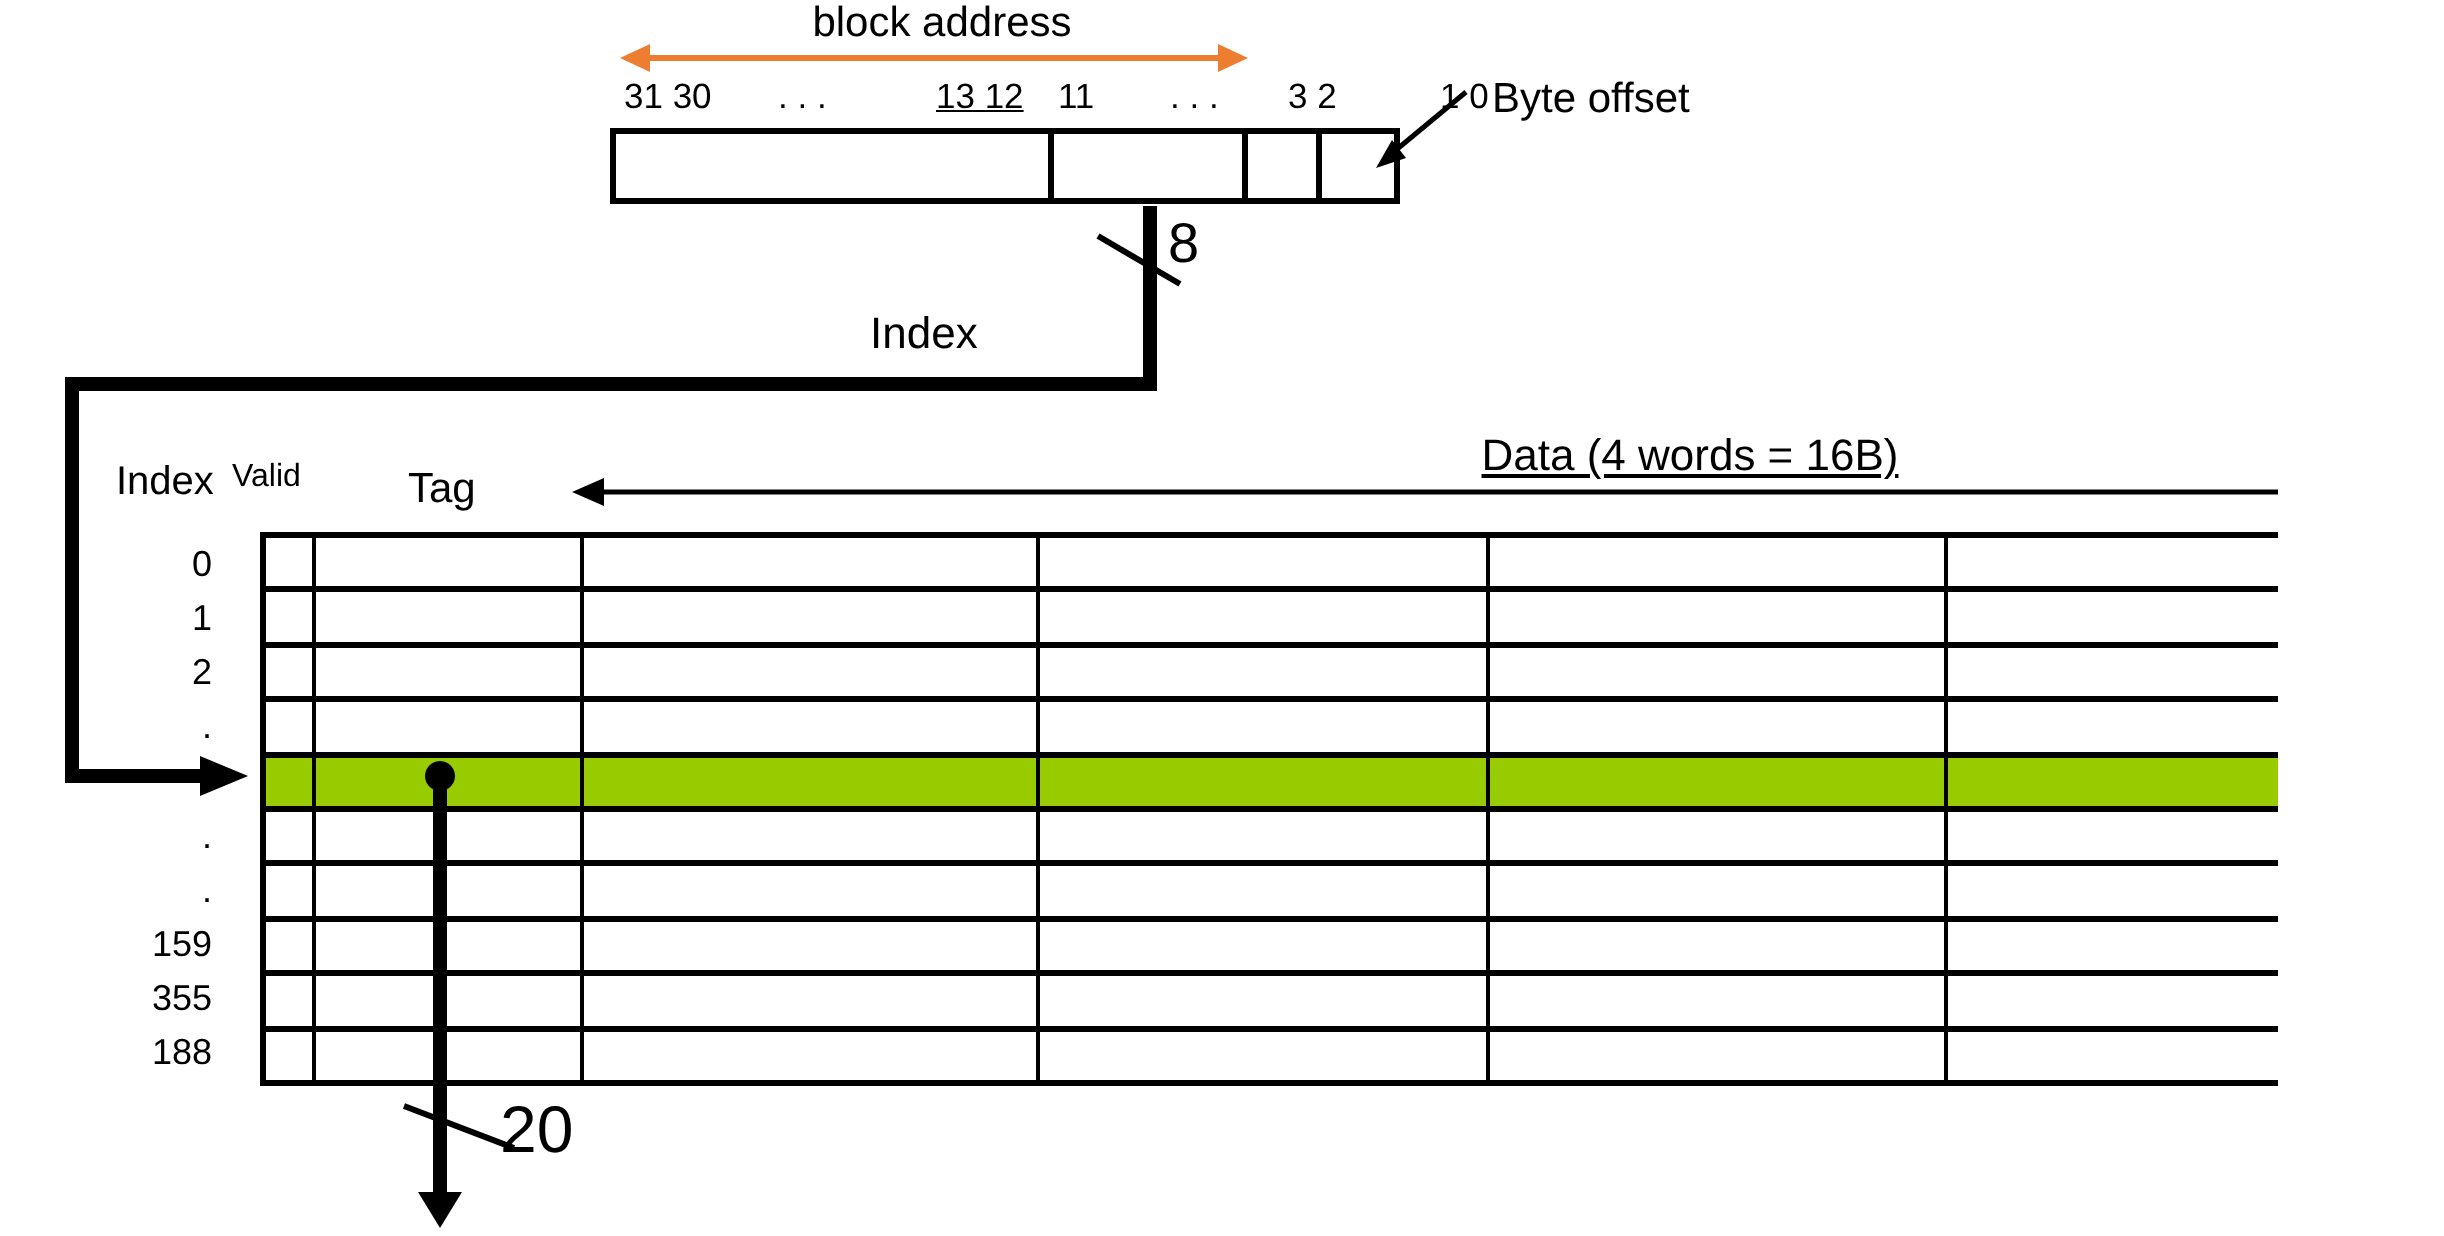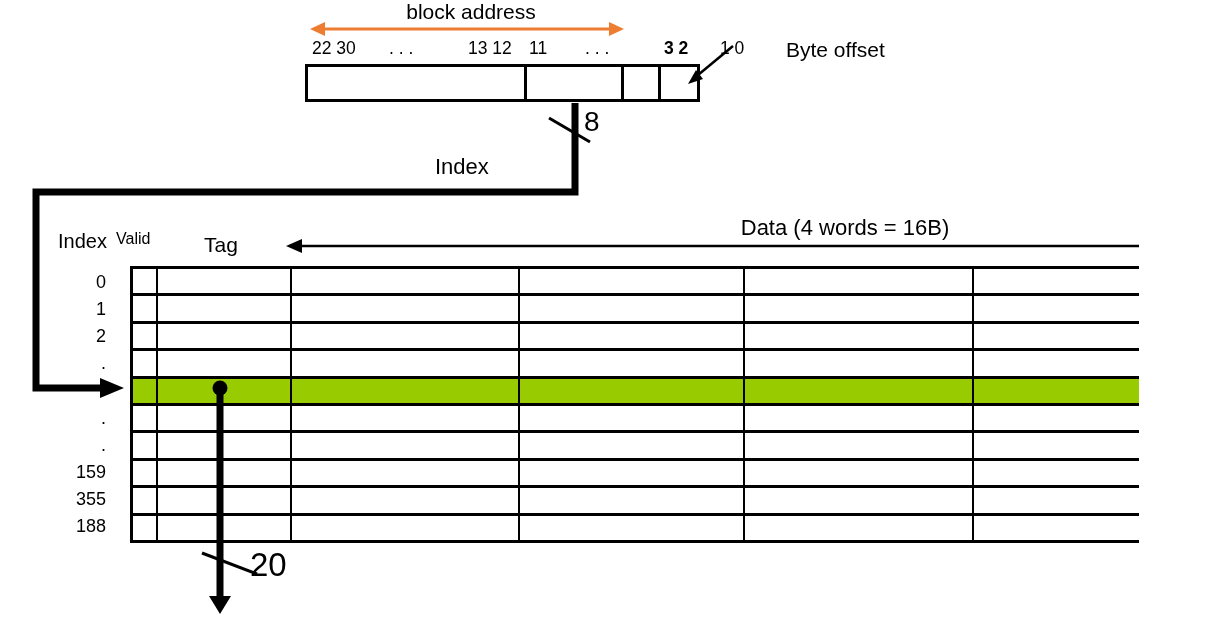--- a/index.html
+++ b/index.html
@@ -39,44 +39,44 @@
           padding-right:14px;font-size:18px;}
   svg.overlay{position:absolute;left:0;top:0;pointer-events:none;}
 </style>
 </head>
 <body>
 
 <div class="stage">
 
   <div class="lbl center" style="left:398px;top:0px;width:146px;font-size:21px;">block address</div>
 
-  <div class="lbl bits" style="left:312px;">22 30</div>
+  <div class="lbl bits" style="left:312px;">31 30</div>
   <div class="lbl bits" style="left:389px;">. . .</div>
-  <div class="lbl bits" style="left:468px;">13 12</div>
+  <div class="lbl bits" style="left:468px;text-decoration:underline;">13 12</div>
   <div class="lbl bits" style="left:529px;">11</div>
   <div class="lbl bits" style="left:585px;">. . .</div>
-  <div class="lbl bits" style="left:664px;font-weight:bold;">3 2</div>
+  <div class="lbl bits" style="left:644px;">3 2</div>
   <div class="lbl bits" style="left:684px;margin-left:36px;">1 0</div>
 
-  <div class="lbl" style="left:746px;top:38px;font-size:21px;margin-left:40px;">Byte offset</div>
+  <div class="lbl" style="left:746px;top:38px;font-size:21px;">Byte offset</div>
 
   <div class="addr-box">
     <div class="addr-seg seg-tag"></div>
     <div class="addr-seg seg-index"></div>
     <div class="addr-seg seg-word"></div>
     <div class="addr-seg seg-byte"></div>
   </div>
 
   <div class="lbl" style="left:584px;top:106px;font-size:28px;">8</div>
   <div class="lbl" style="left:435px;top:154px;font-size:22px;">Index</div>
 
   <div class="lbl" style="left:58px;top:230px;font-size:20px;">Index</div>
   <div class="lbl" style="left:116px;top:230px;font-size:16px;">Valid</div>
   <div class="lbl" style="left:204px;top:233px;font-size:21px;">Tag</div>
-  <div class="lbl center" style="left:700px;top:215px;width:290px;font-size:22px;">Data (4 words = 16B)</div>
+  <div class="lbl center" style="left:700px;top:215px;width:290px;font-size:22px;text-decoration:underline;">Data (4 words = 16B)</div>
 
   <div class="row-labels" id="row-labels">
       <div class="rlabel">0</div>
       <div class="rlabel">1</div>
       <div class="rlabel">2</div>
       <div class="rlabel">.</div>
       <div class="rlabel"></div>
       <div class="rlabel">.</div>
       <div class="rlabel">.</div>
       <div class="rlabel">159</div>

